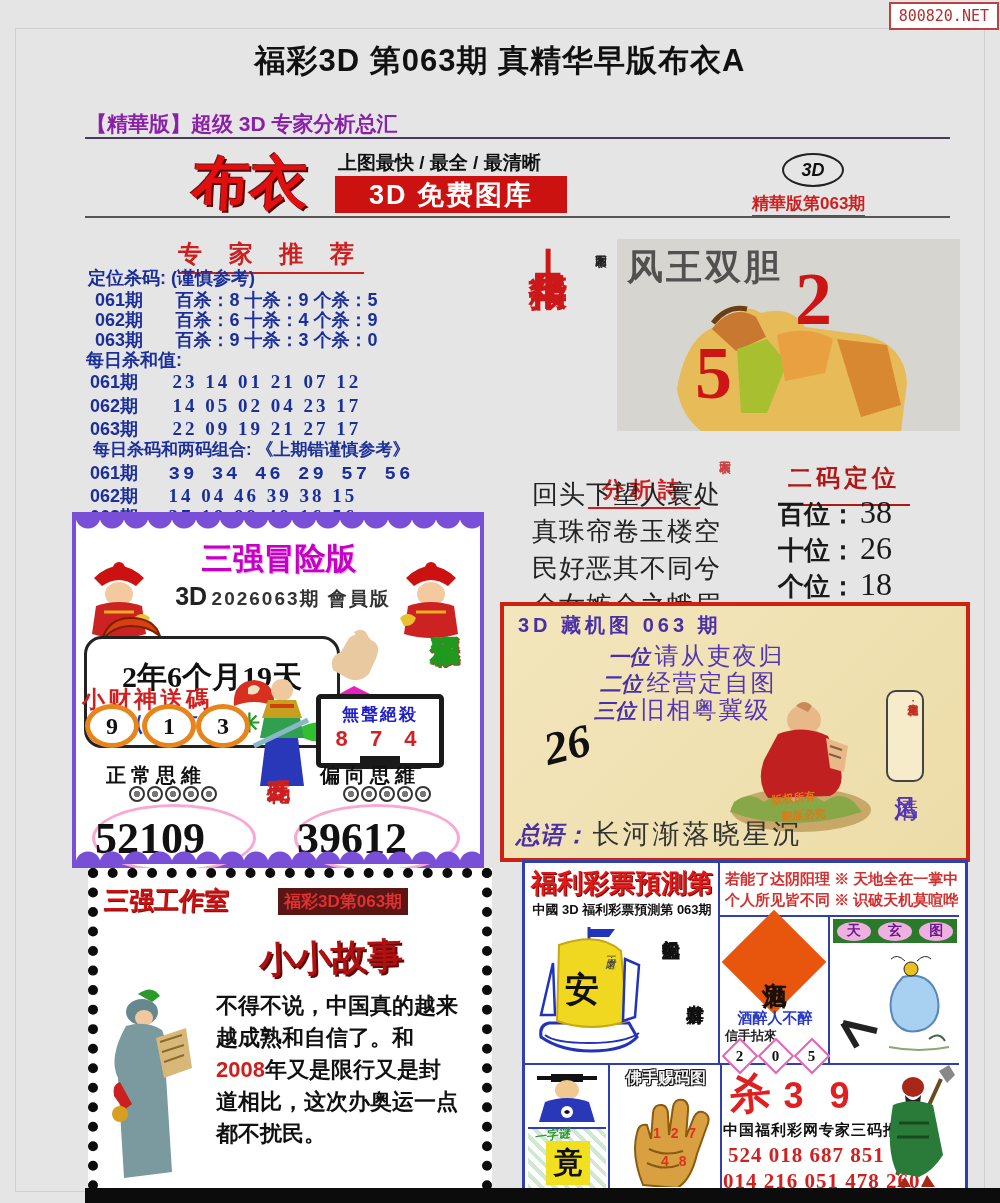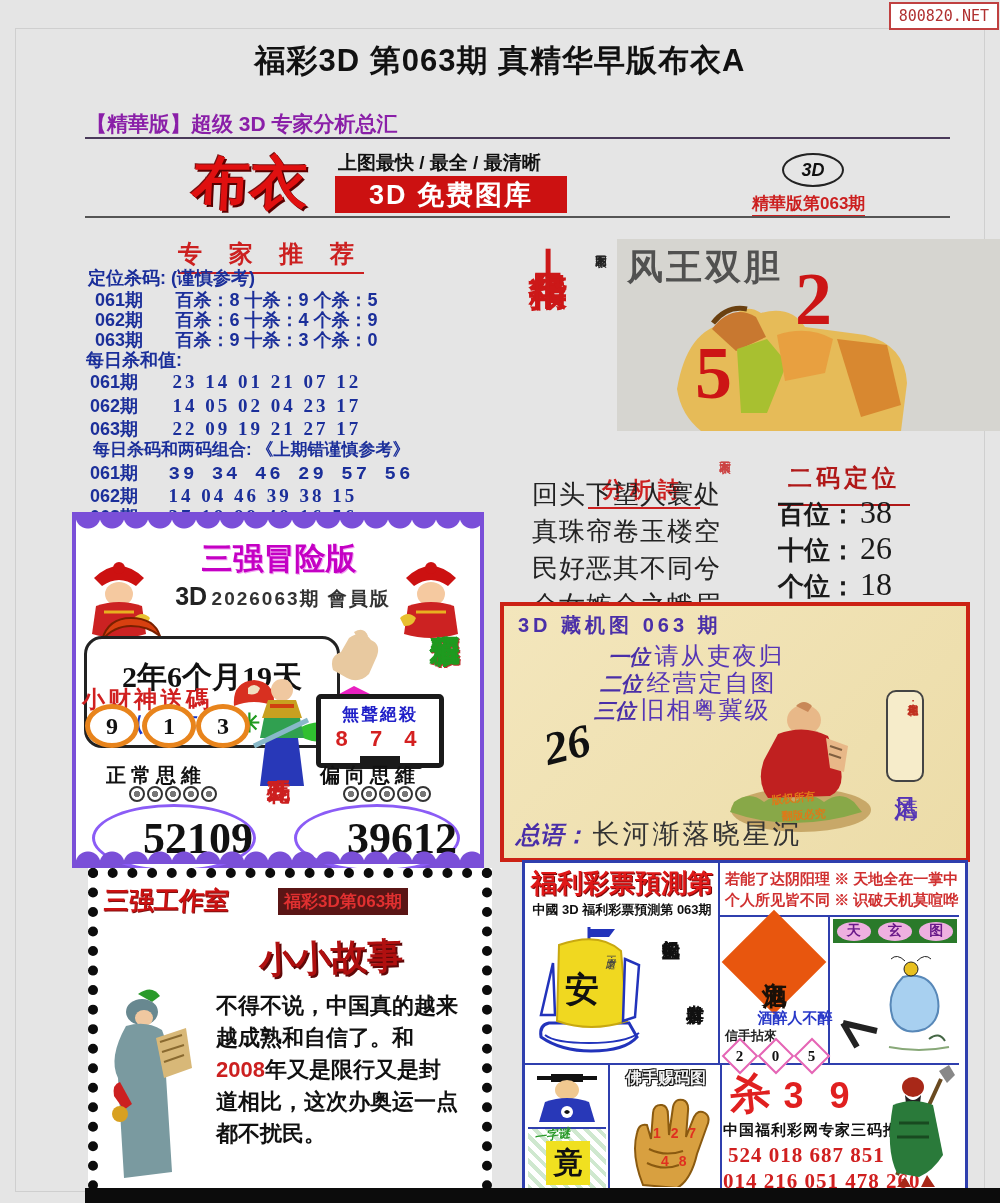--- a/index.html
+++ b/index.html
@@ -7,21 +7,21 @@
         font-family:"Liberation Sans",sans-serif;}
   .abs{position:absolute;}
   .serif{font-family:"Liberation Serif",serif;}
   .vert{writing-mode:vertical-rl;text-orientation:upright;}
   .frame{border:1px solid #cfcfcf;}
   .navy{color:#1b2f9a;}
   .redt{color:#cc2020;}
   .ball{width:44px;height:34px;border:5px solid #e8841c;border-radius:50%;background:#fff;
         display:flex;align-items:center;justify-content:center;
         font:bold 24px "Liberation Serif",serif;color:#111;}
-  .bigoval{border:3px solid #8b5cf6;border-radius:50%;display:flex;align-items:center;justify-content:flex-end;
+  .bigoval{border:3px solid #f9a8d4;border-radius:50%;display:flex;align-items:center;justify-content:flex-start;
         font:bold 44px "Liberation Serif",serif;color:#111;background:#fff;}
   .waveT{background:radial-gradient(circle at 12px 0px,#7a4fd8 12px,transparent 13px) repeat-x;background-size:24px 16px;height:16px;}
   .waveB{background:radial-gradient(circle at 12px 16px,#7a4fd8 12px,transparent 13px) repeat-x;background-size:24px 16px;height:16px;}
   .bline{position:absolute;background:#2f3fae;}
   .flower{width:22px;height:22px;border:2px solid #e565b5;transform:rotate(45deg);
           display:flex;align-items:center;justify-content:center;background:#fff;}
   .flower span{transform:rotate(-45deg);font:bold 15px "Liberation Serif",serif;color:#111;}
   .chaincirc{display:inline-block;width:12px;height:12px;border:2px solid #333;border-radius:50%;
           background:radial-gradient(circle,#777 3px,#fff 3px);margin:0 1px;}
   .tvframe{border:5px solid #1a1a1a;border-radius:5px;background:#fff;text-align:center;}
@@ -215,21 +215,21 @@
     </svg>
 
     <div class="abs" style="left:118px;top:112px;width:242px;font-size:22px;font-weight:bold;color:#111;line-height:1.45;">
       <span>不得不说，中国真的越来越成熟和自信了。和</span><span style="color:#cc2020;">2008</span><span>年又是限行又是封道相比，这次办奥运一点都不扰民。</span>
     </div>
   </div>
 
   <div class="abs vert" style="left:522px;top:242px;height:190px;font-size:38px;font-weight:bold;color:#cc1818;">精华早报Ⅰ</div>
   <div class="abs vert" style="left:592px;top:246px;height:130px;font-size:12px;color:#222;">布衣天下彩图网</div>
 
-  <div class="abs" style="left:617px;top:239px;width:383px;height:192px;background:#d6d5d0;overflow:hidden;">
+  <div class="abs" style="left:617px;top:239px;width:343px;height:192px;background:#d6d5d0;overflow:hidden;">
     <svg class="abs" style="left:0;top:0;" width="343" height="192" viewBox="0 0 343 192">
       <path d="M60 150 q10 -60 50 -66 q16 -22 34 -10 q30 -8 44 14 l60 8 q40 10 42 48 l-6 48 h-200 q-20 -16 -24 -42 z" fill="#e8b84a" opacity="0.9"></path>
       <path d="M95 90 q20 -26 44 -12 l10 20 -30 14 z" fill="#c87830"></path>
       <path d="M120 110 l30 -10 20 24 -20 50 h-26 z" fill="#a8c030"></path>
       <path d="M220 100 l50 6 14 60 -40 12 z" fill="#d88830"></path>
       <path d="M160 96 q30 -10 56 4 l-8 34 -40 8 z" fill="#e8a040"></path>
       <path d="M96 84 q14 -18 34 -14" stroke="#6a4010" stroke-width="5" fill="none"></path>
     </svg>
     <div class="abs" style="left:10px;top:4px;font-size:36px;font-weight:bold;color:#3a3a3a;letter-spacing:3px;opacity:.85;">风王双胆</div>
     <div class="abs serif" style="left:78px;top:92px;font-size:74px;font-weight:bold;color:#cc1515;">5</div>
@@ -326,21 +326,21 @@
     <div class="abs vert" style="left:134px;top:64px;height:84px;font-size:18px;font-weight:bold;color:#111;">宝船扬帆</div>
     <div class="abs vert" style="left:158px;top:128px;height:84px;font-size:18px;font-weight:bold;color:#111;">恭喜发财</div>
 
     <div class="abs" style="left:200px;top:7px;font-size:15px;font-weight:bold;color:#d03030;">若能了达阴阳理 ※ 天地全在一掌中</div>
     <div class="abs" style="left:200px;top:28px;font-size:15px;font-weight:bold;color:#d03030;">个人所见皆不同 ※ 识破天机莫喧哗</div>
 
     <div class="abs" style="left:212px;top:62px;width:74px;height:74px;background:#e8560e;transform:rotate(45deg);
          display:flex;align-items:center;justify-content:center;">
       <span class="vert serif" style="transform:rotate(-45deg);font-size:25px;font-weight:bold;color:#1a1008;">酒鬼</span>
     </div>
-    <div class="abs" style="left:196px;top:146px;width:108px;text-align:center;font-size:15px;font-weight:bold;color:#2838c8;margin-left:20px;">酒醉人不醉</div>
+    <div class="abs" style="left:196px;top:146px;width:108px;text-align:center;font-size:15px;font-weight:bold;color:#2838c8;">酒醉人不醉</div>
     <div class="abs" style="left:200px;top:164px;font-size:13px;font-weight:bold;color:#222;">信手拈來</div>
     <div class="abs" style="left:202px;top:180px;display:flex;gap:10px;">
       <span class="flower">
           <span>2</span>
         </span>
       <span class="flower">
           <span>0</span>
         </span>
       <span class="flower">
           <span>5</span>

